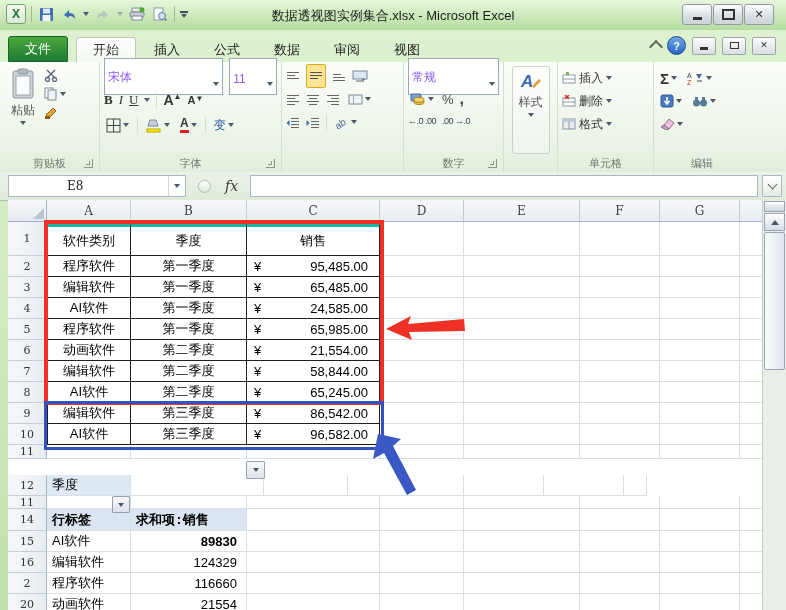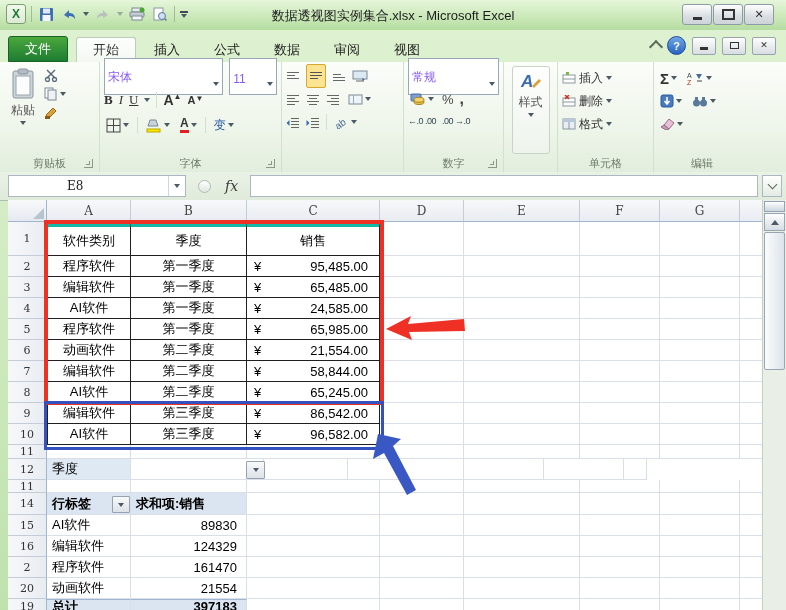--- a/index.html
+++ b/index.html
@@ -671,21 +671,21 @@
         <div class="rh">11</div>
         <div class="cell" style="width: 84px;"></div>
         <div class="cell" style="width: 116px;"></div>
         <div class="cell" style="width: 133px;"></div>
         <div class="cell" style="width: 84px;"></div>
         <div class="cell" style="width: 116px;"></div>
         <div class="cell" style="width: 80px;"></div>
         <div class="cell" style="width: 80px;"></div>
         <div class="cell" style="width: 23px;"></div>
       </div>
-      <div class="row" style="height: 21px;">
+      <div class="row" style="height: 21px; margin-top: 16px;">
         <div class="rh">12</div>
         <div class="cell ta-l fcell" style="width: 84px;">季度</div>
         <div class="cell" style="width: 133px;"></div>
         <div class="cell" style="width: 84px;"></div>
         <div class="cell" style="width: 116px;"></div>
         <div class="cell" style="width: 80px;"></div>
         <div class="cell" style="width: 80px;"></div>
         <div class="cell" style="width: 23px;"></div>
       </div>
       <div class="row" style="height: 13px;">
@@ -695,32 +695,32 @@
         <div class="cell" style="width: 133px;"></div>
         <div class="cell" style="width: 84px;"></div>
         <div class="cell" style="width: 116px;"></div>
         <div class="cell" style="width: 80px;"></div>
         <div class="cell" style="width: 80px;"></div>
         <div class="cell" style="width: 23px;"></div>
       </div>
       <div class="row" style="height: 22px;">
         <div class="rh">14</div>
         <div class="cell ta-l pvh" style="width: 84px;">行标签</div>
-        <div class="cell ta-l pvh" style="width: 116px;">求和项:销售</div>
+        <div class="cell ta-l pvh" style="width: 116px; font-family: Liberation Mono, monospace;">求和项:销售</div>
         <div class="cell" style="width: 133px;"></div>
         <div class="cell" style="width: 84px;"></div>
         <div class="cell" style="width: 116px;"></div>
         <div class="cell" style="width: 80px;"></div>
         <div class="cell" style="width: 80px;"></div>
         <div class="cell" style="width: 23px;"></div>
       </div>
       <div class="row" style="height: 21px;">
         <div class="rh">15</div>
         <div class="cell ta-l" style="width: 84px;">AI软件</div>
-        <div class="cell ta-r" style="width: 116px;">89830</div>
+        <div class="cell ta-r" style="width: 116px; font-weight: bold;">89830</div>
         <div class="cell" style="width: 133px;"></div>
         <div class="cell" style="width: 84px;"></div>
         <div class="cell" style="width: 116px;"></div>
         <div class="cell" style="width: 80px;"></div>
         <div class="cell" style="width: 80px;"></div>
         <div class="cell" style="width: 23px;"></div>
       </div>
       <div class="row" style="height: 21px;">
         <div class="rh">16</div>
         <div class="cell ta-l" style="width: 84px;">编辑软件</div>
@@ -728,21 +728,21 @@
         <div class="cell" style="width: 133px;"></div>
         <div class="cell" style="width: 84px;"></div>
         <div class="cell" style="width: 116px;"></div>
         <div class="cell" style="width: 80px;"></div>
         <div class="cell" style="width: 80px;"></div>
         <div class="cell" style="width: 23px;"></div>
       </div>
       <div class="row" style="height: 21px;">
         <div class="rh">2</div>
         <div class="cell ta-l" style="width: 84px;">程序软件</div>
-        <div class="cell ta-r" style="width: 116px;">161470</div>
+        <div class="cell ta-r" style="width: 116px;">116660</div>
         <div class="cell" style="width: 133px;"></div>
         <div class="cell" style="width: 84px;"></div>
         <div class="cell" style="width: 116px;"></div>
         <div class="cell" style="width: 80px;"></div>
         <div class="cell" style="width: 80px;"></div>
         <div class="cell" style="width: 23px;"></div>
       </div>
       <div class="row" style="height: 21px;">
         <div class="rh">20</div>
         <div class="cell ta-l" style="width: 84px;">动画软件</div>

